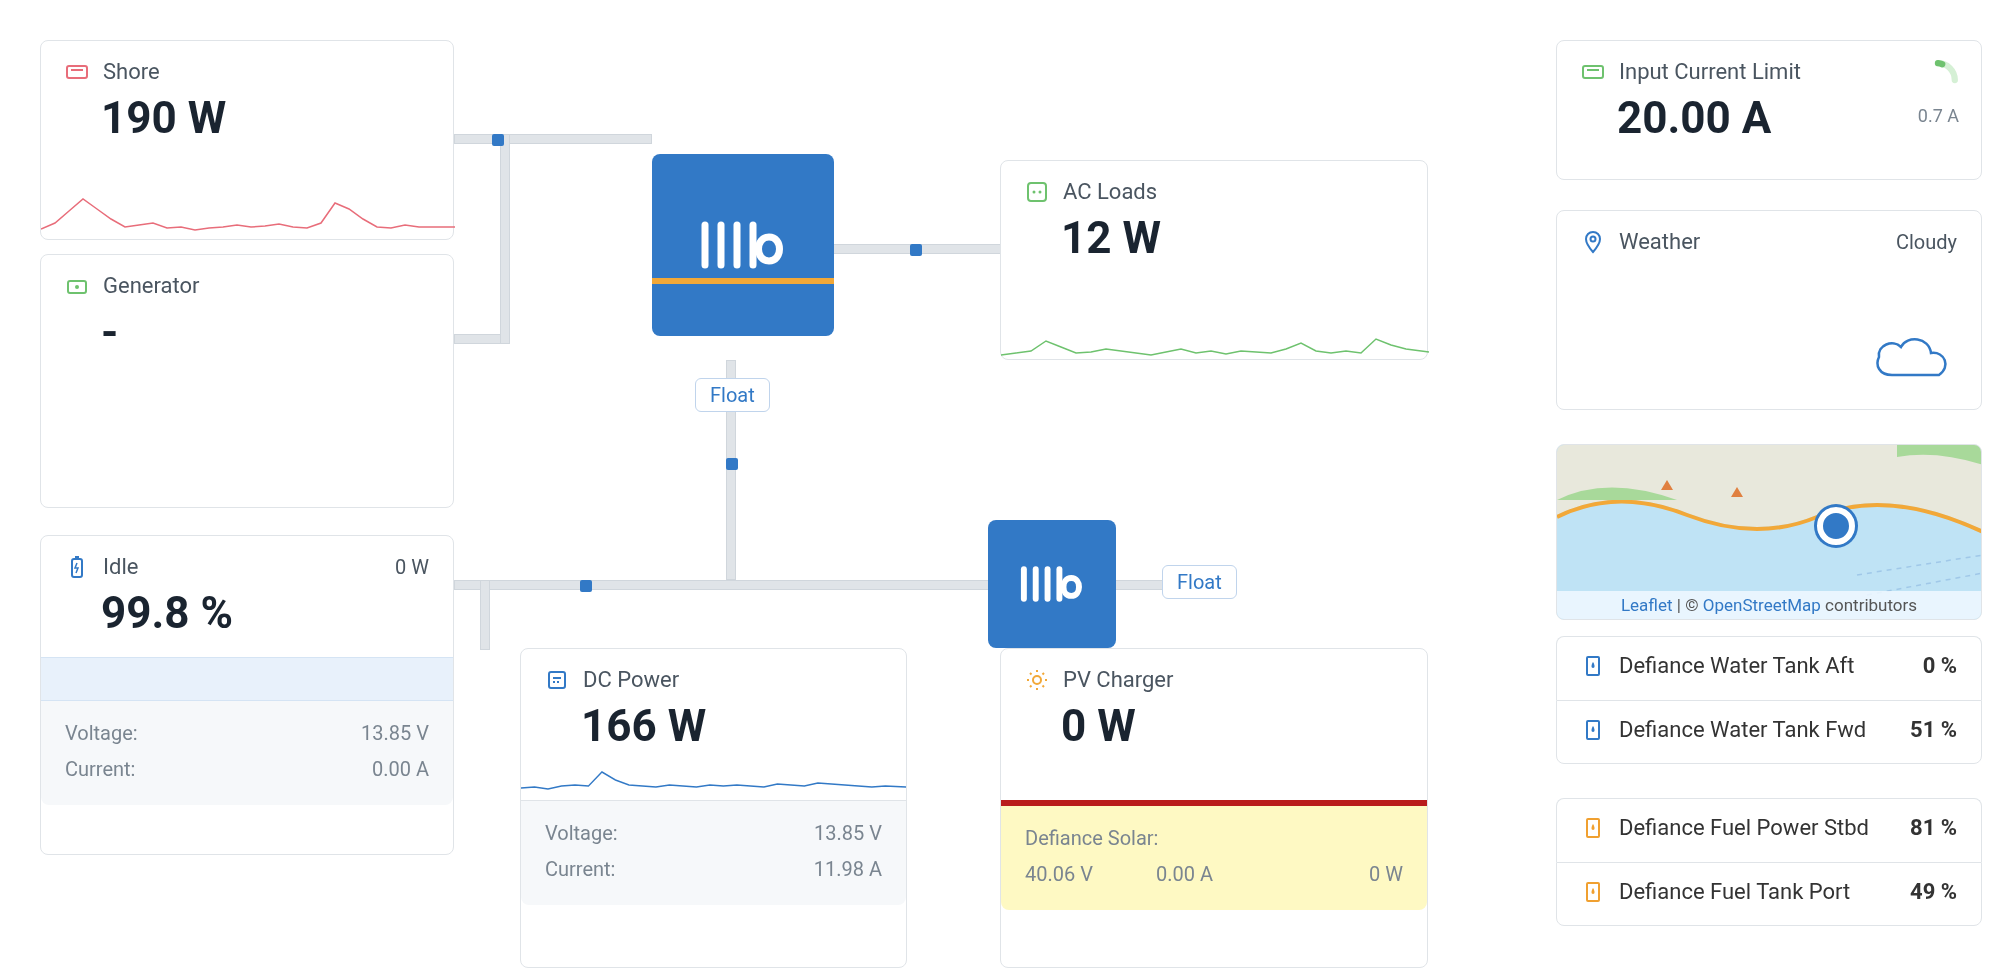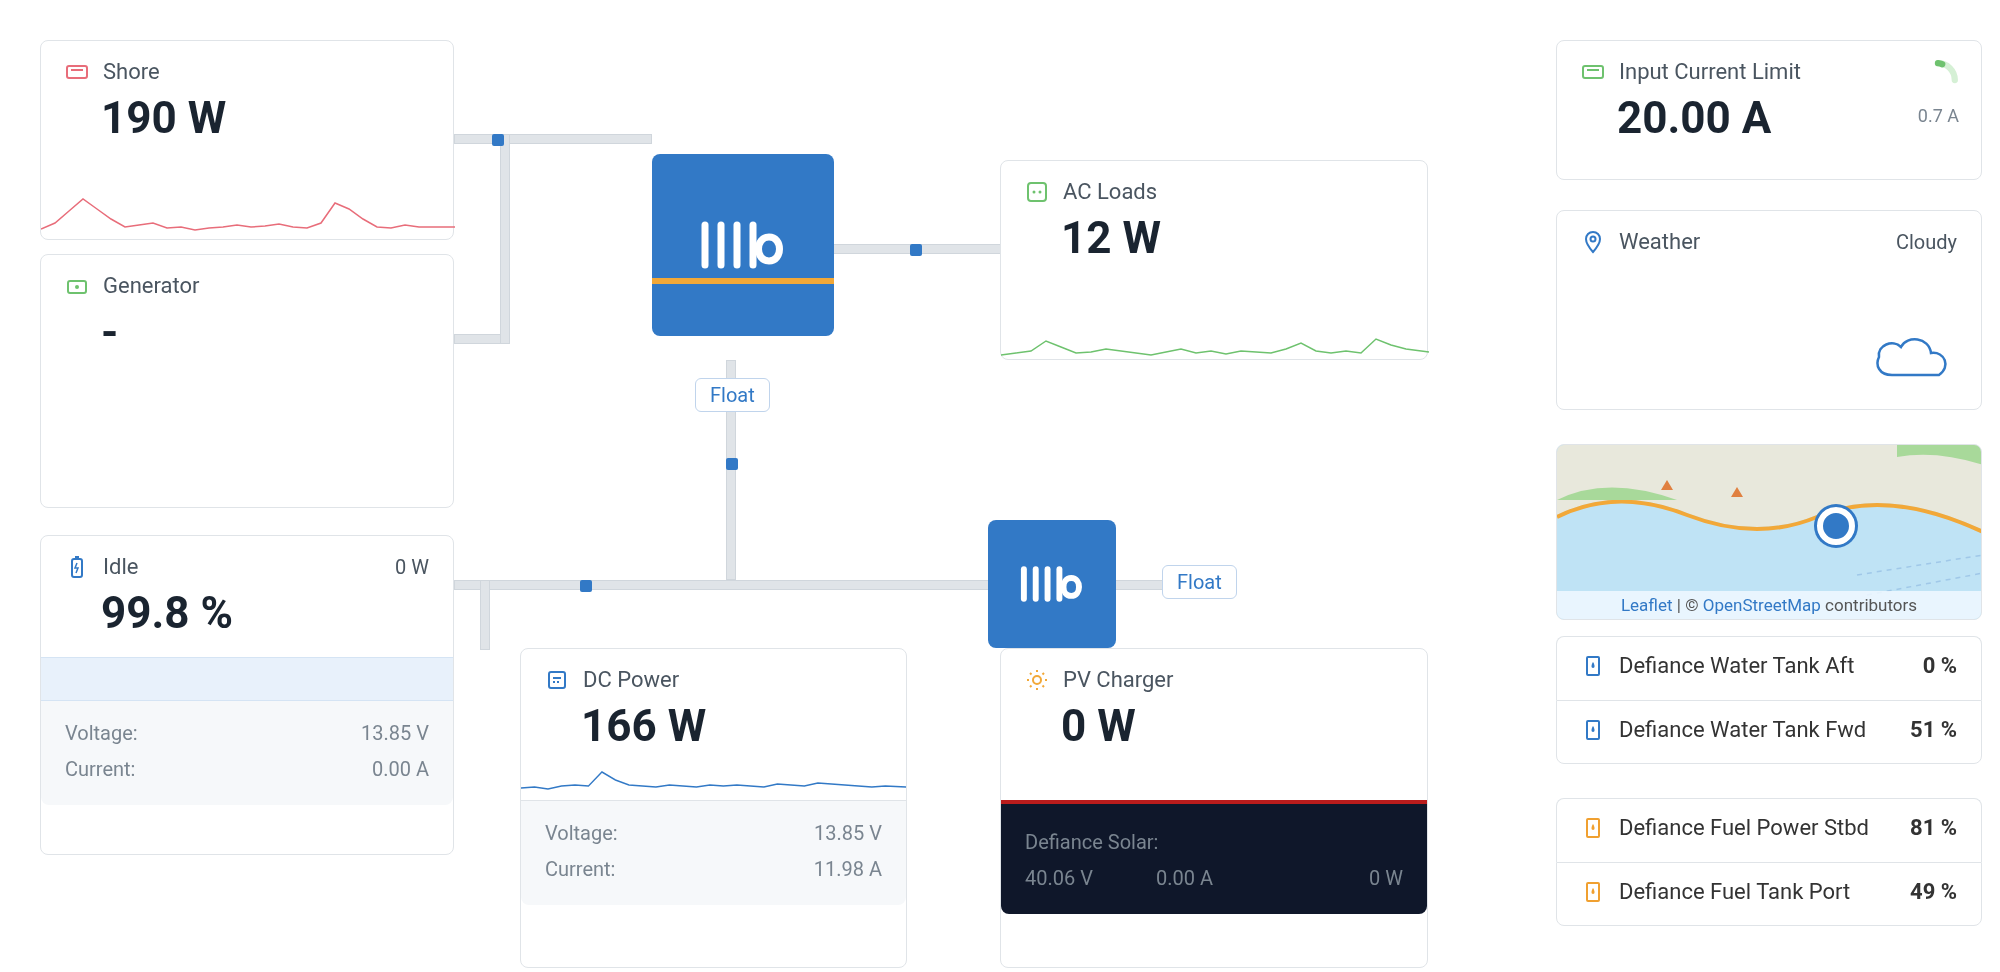--- a/index.html
+++ b/index.html
@@ -297,21 +297,21 @@
             <line x1="17.5" y1="17.5" x2="19" y2="19"></line>
             <line x1="5" y1="19" x2="6.5" y2="17.5"></line>
             <line x1="17.5" y1="6.5" x2="19" y2="5"></line>
           </g>
         </svg>
       <span>PV Charger</span>
     </div>
     <div class="card-value">0 W</div>
   </div>
   <div style="height:48px;"></div>
-  <div style="background:#0f172a; padding:20px 24px 18px 24px; border-radius:0 0 8px 8px; border-top:4px solid #b91c1c;">
+  <div style="background:#fef9c3; padding:14px 24px 18px 24px; border-radius:0 0 8px 8px; border-top:6px solid #b91c1c;">
     <div class="detail-row">
       <span>Defiance Solar:</span>
     </div>
     <div class="detail-row" style="justify-content:flex-start; gap:63px;">
       <span>40.06 V</span>
       <span>0.00 A</span>
       <span style="margin-left:auto;">0 W</span>
     </div>
   </div>
 </div>

